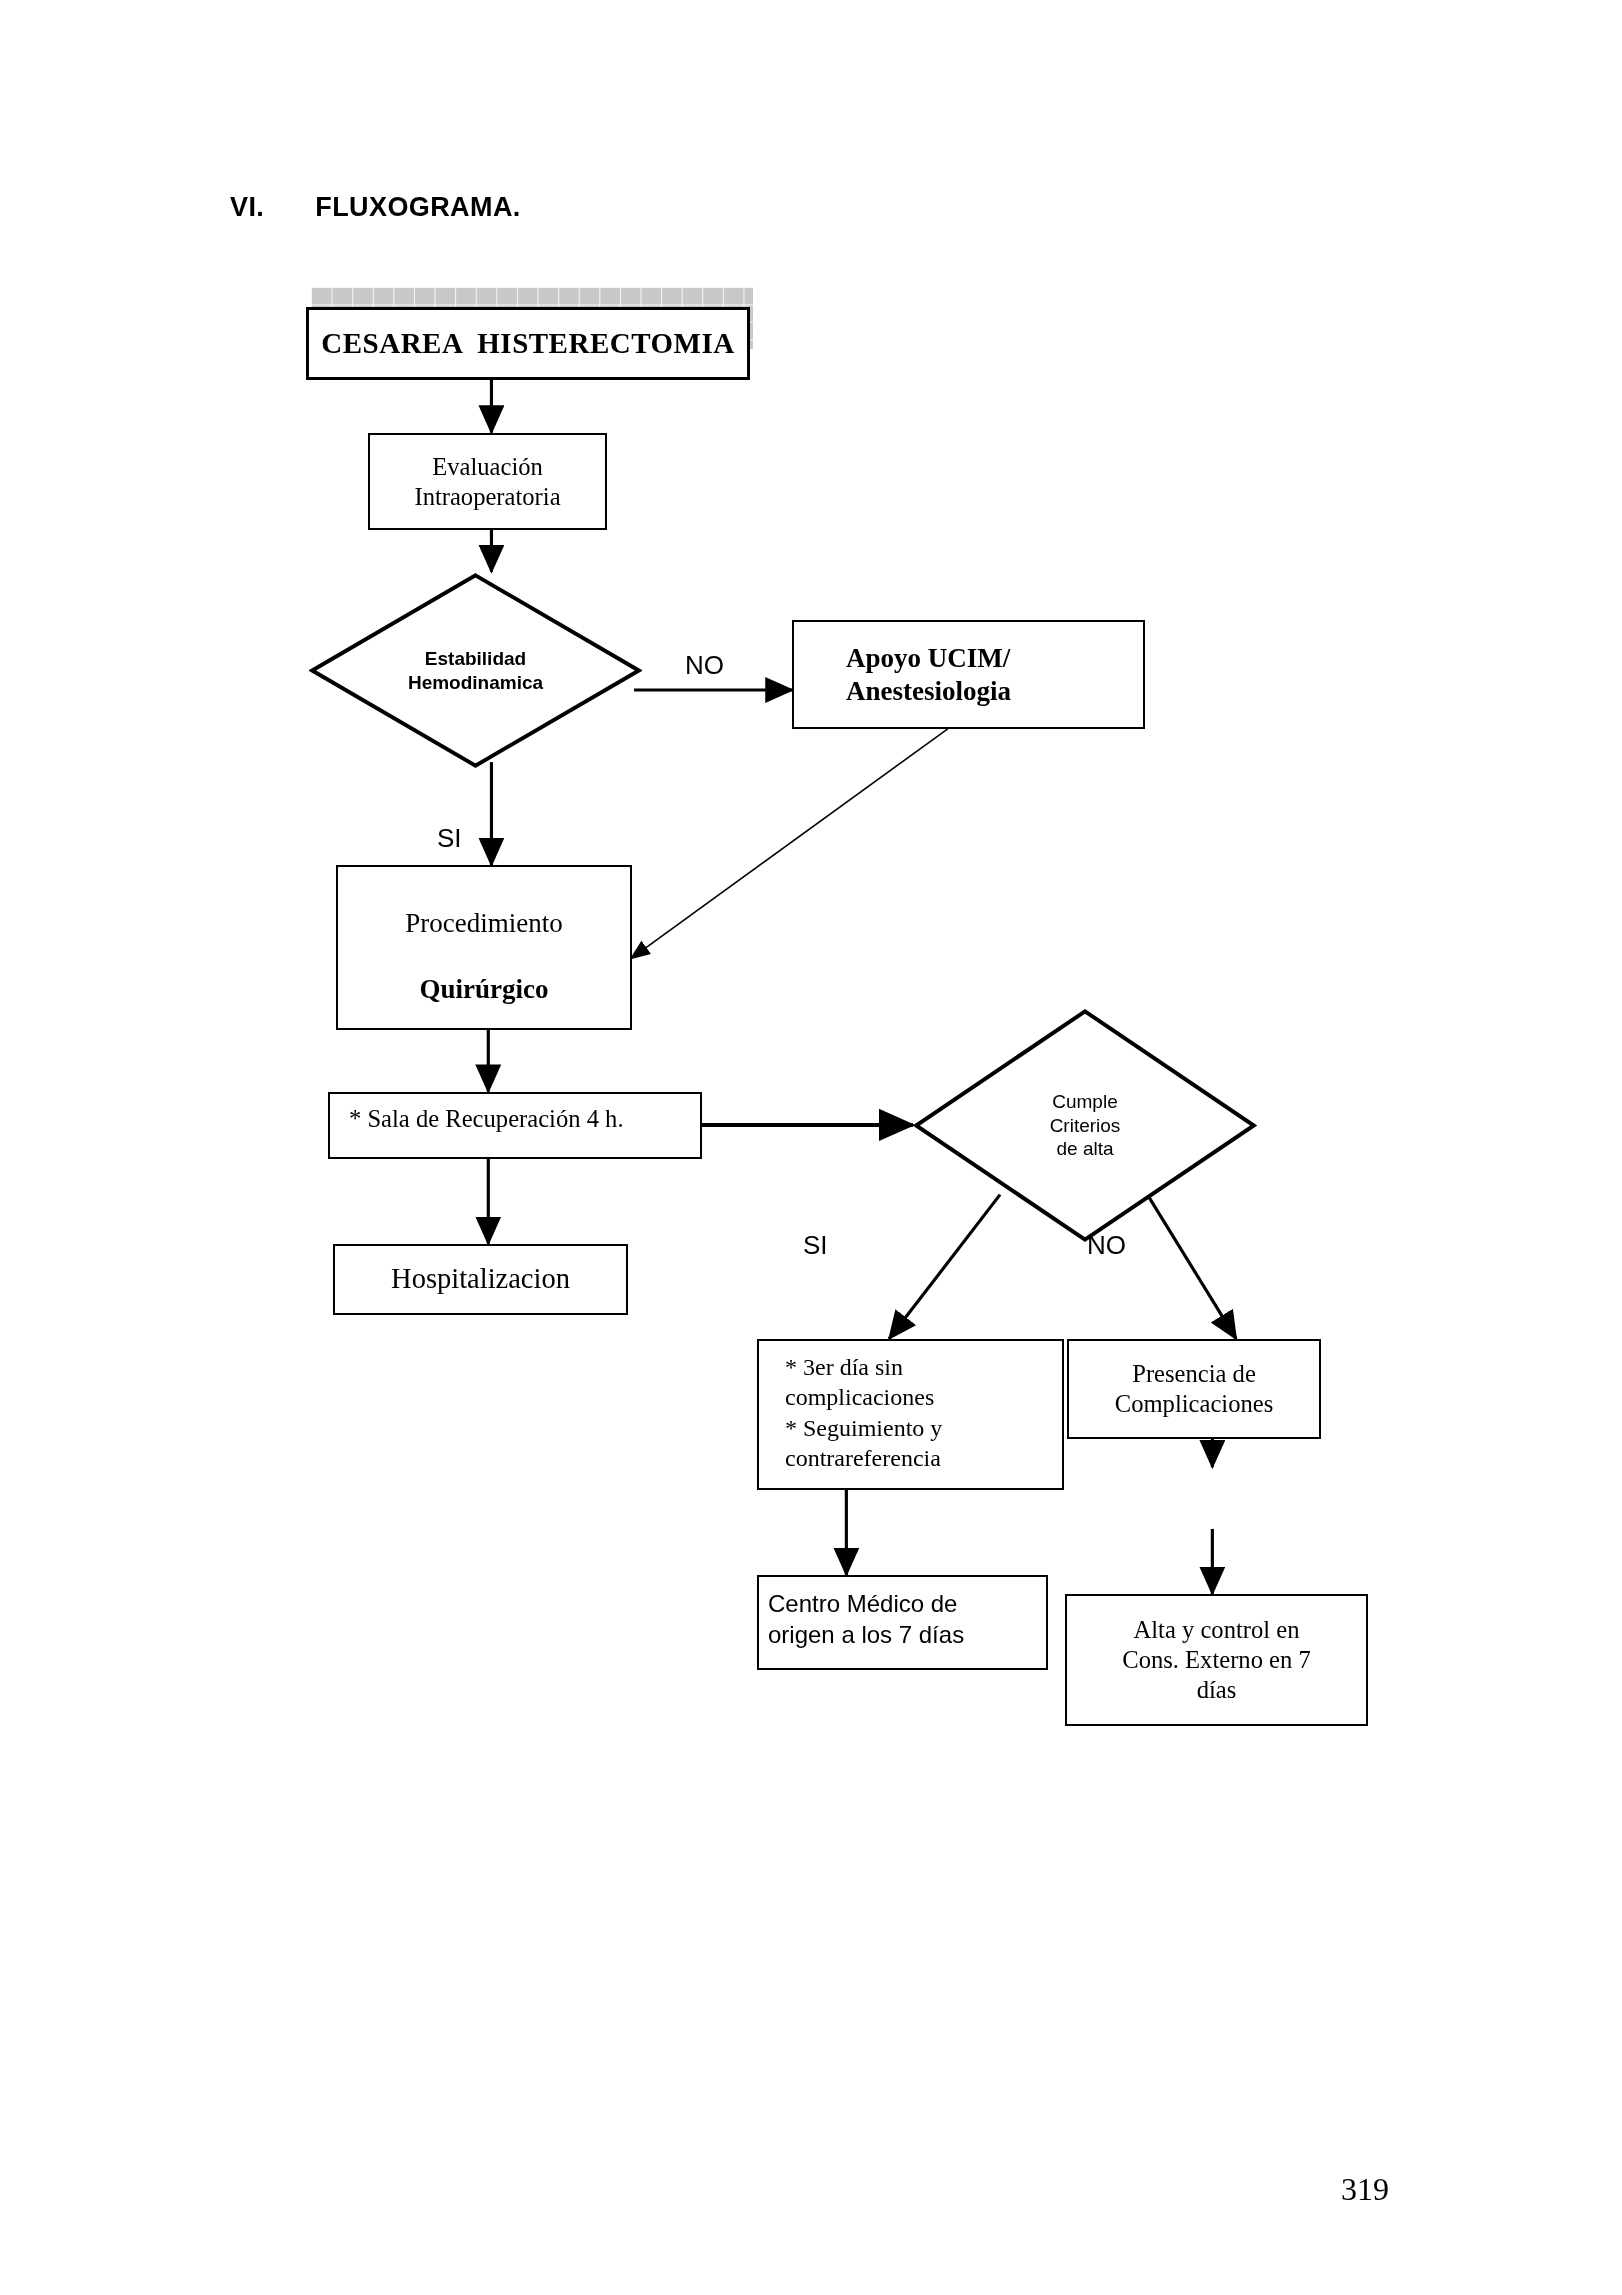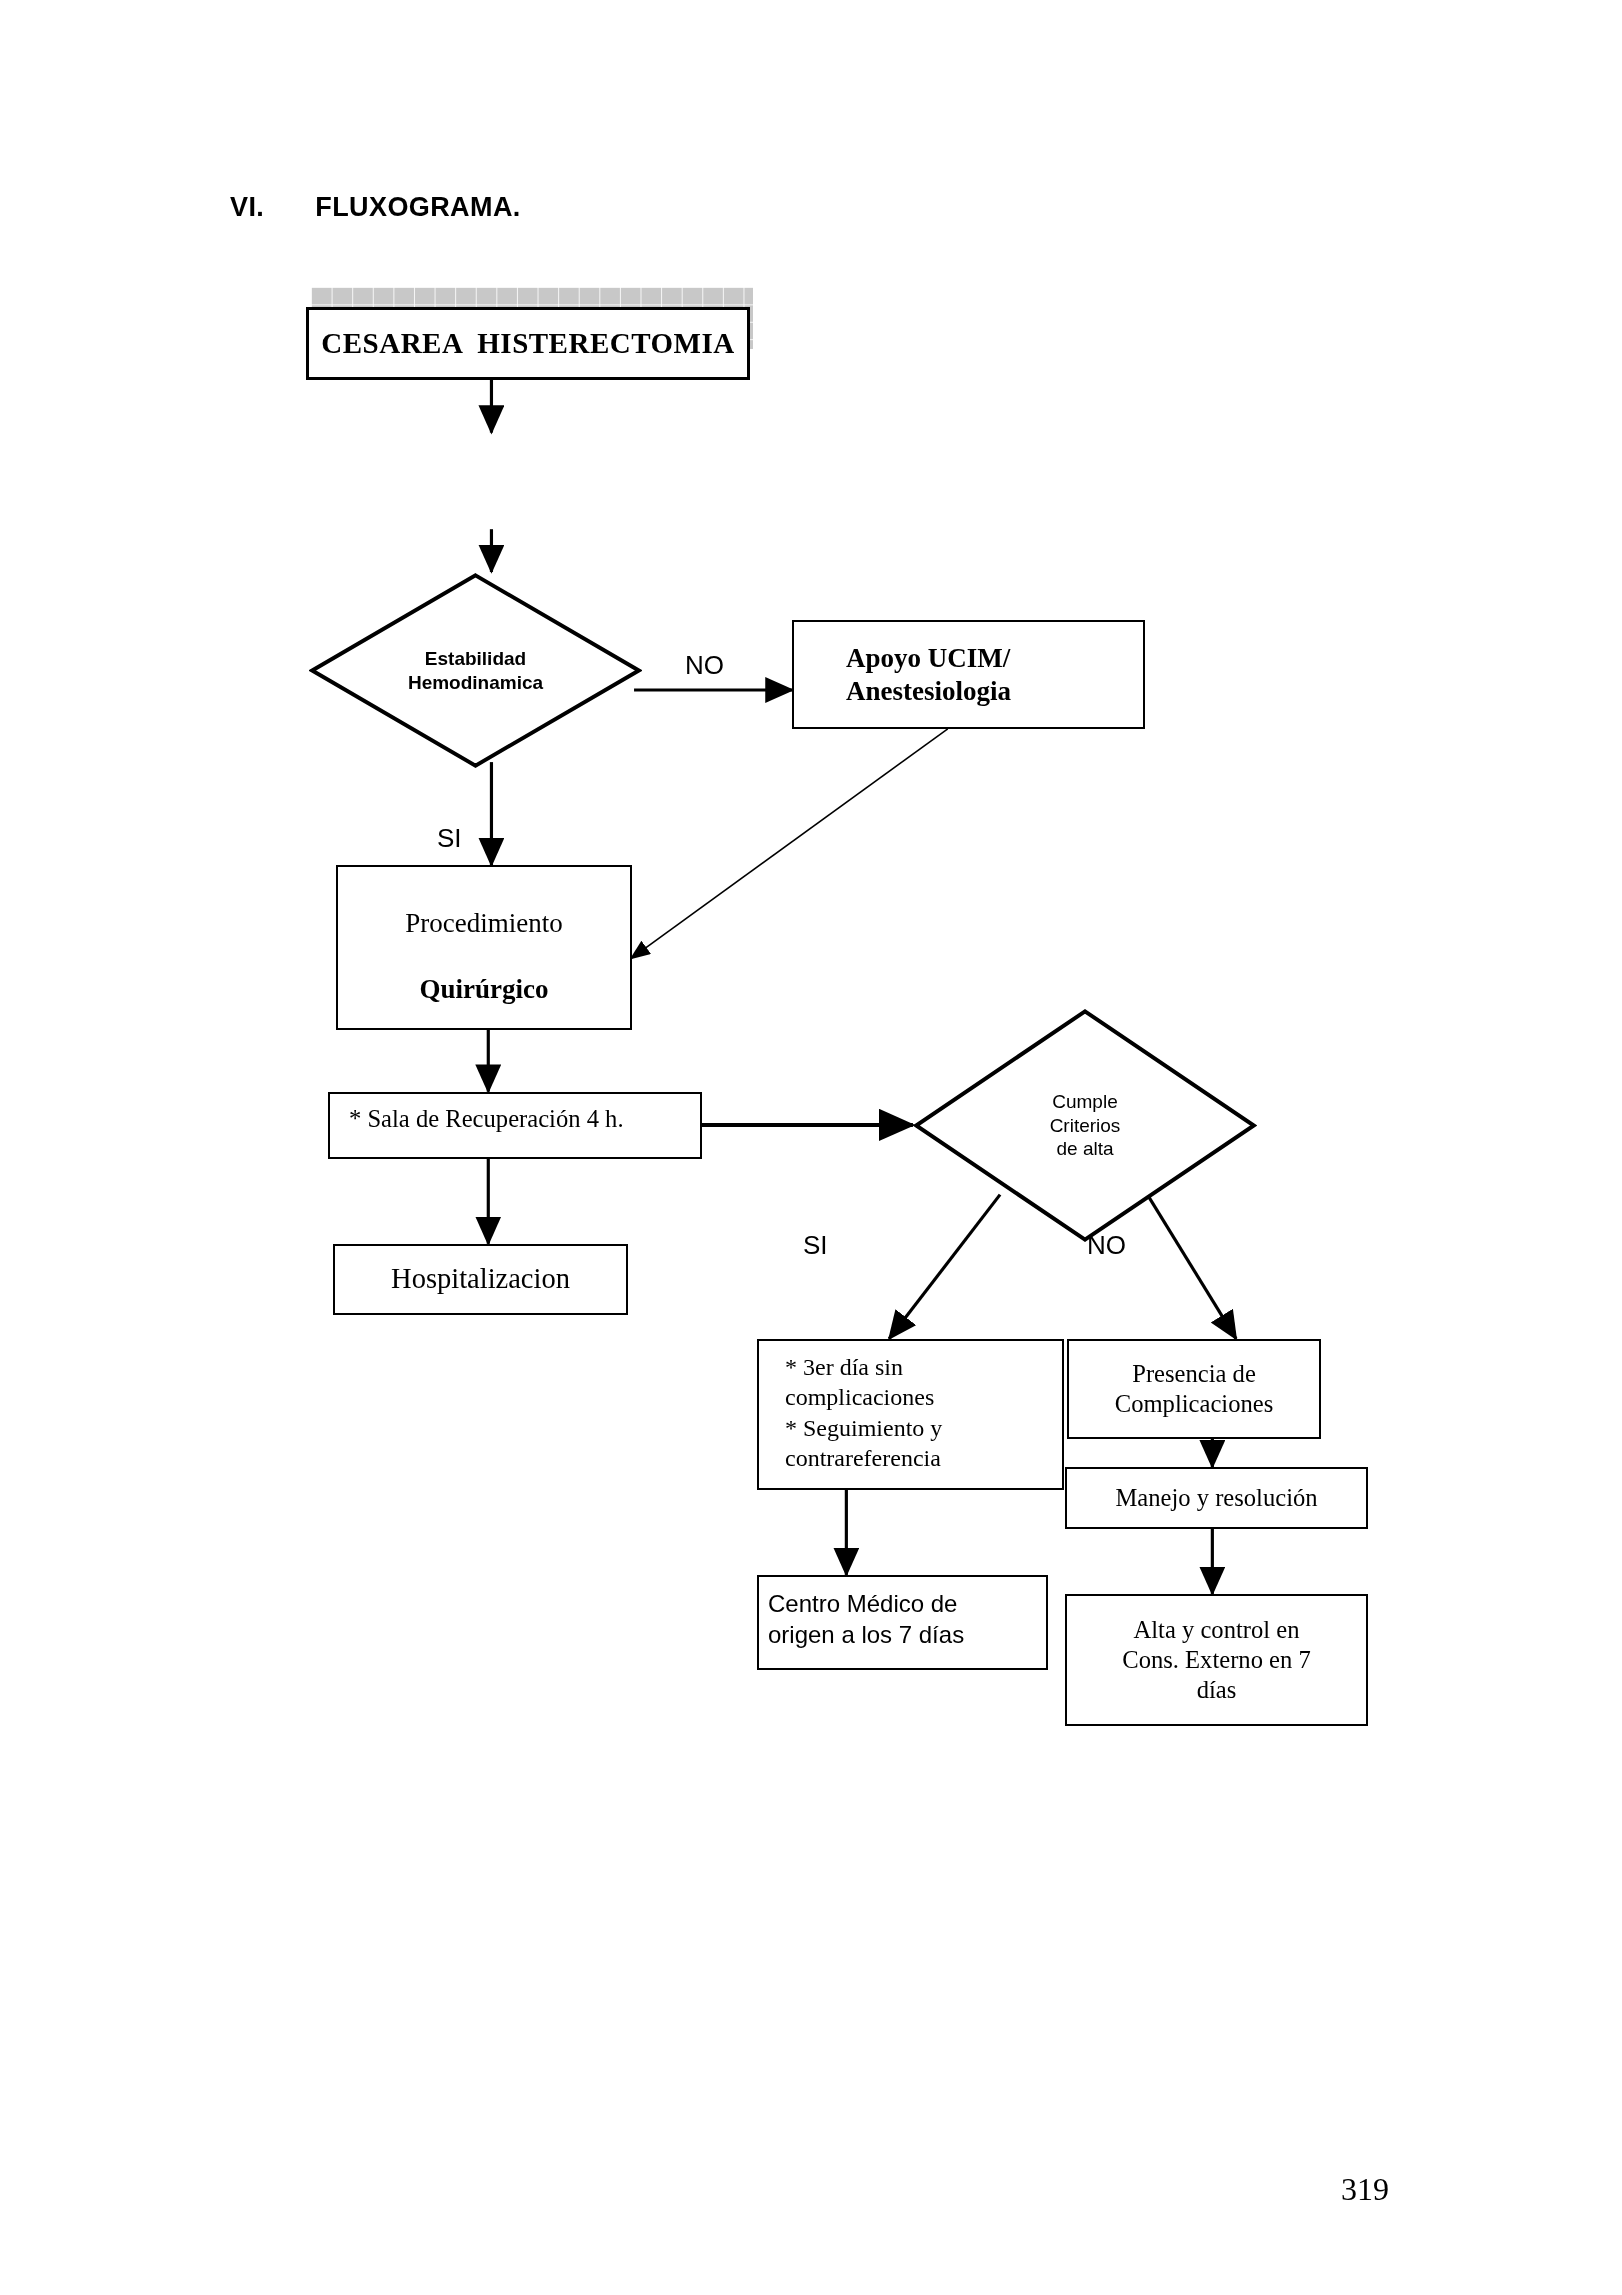--- a/index.html
+++ b/index.html
@@ -189,20 +189,24 @@
 
   <div class="edge-label" style="left:803px; top:1230px;">SI</div>
 
   <div class="edge-label" style="left:1087px; top:1230px;">NO</div>
 
   <div class="titlebox-shadow"></div>
   <div class="titlebox">
     <div class="txt">CESAREA  HISTERECTOMIA</div>
   </div>
 
+  <div class="node ctr" style="left:368px; top:433px; width:239px; height:97px;">
+    <div class="txt serif" style="font-size:24.6px;">Evaluación
+Intraoperatoria</div>
+  </div>
 
   <div class="diamond" style="left:309px; top:572px; width:333px; height:197px;">
     <svg width="333" height="197" viewBox="0 0 420 248">
       <polygon points="210,4 416,124 210,244 4,124" fill="#ffffff" stroke="#000" stroke-width="5"></polygon>
     </svg>
     <div class="dlabel bold" style="font-size:19px;">Estabilidad
 Hemodinamica</div>
   </div>
 
   <div class="node ctr" style="left:792px; top:620px; width:353px; height:109px;">
@@ -245,23 +249,20 @@
   <div class="node topleft" style="left:719px; top:1575px; width:291px; height:95px; padding:11px 0 0 9px;">
     <div class="txt sans" style="font-size:24px; line-height:1.3;">Centro   Médico   de
 origen a los 7 días</div>
   </div>
 
   <div class="node ctr" style="left:1067px; top:1339px; width:254px; height:100px;">
     <div class="txt serif" style="font-size:24.6px;">Presencia de
 Complicaciones</div>
   </div>
 
-  <div class="node ctr" style="left:1065px; top:1467px; width:303px; height:62px;">
-    <div class="txt serif" style="font-size:24.6px;">Manejo y  resolución</div>
-  </div>
 
   <div class="node ctr" style="left:1065px; top:1594px; width:303px; height:132px;">
     <div class="txt serif" style="font-size:24.6px;">Alta y control en
 Cons. Externo en 7
 días</div>
   </div>
 
   <div class="page-number">319</div>
 
 </div>

